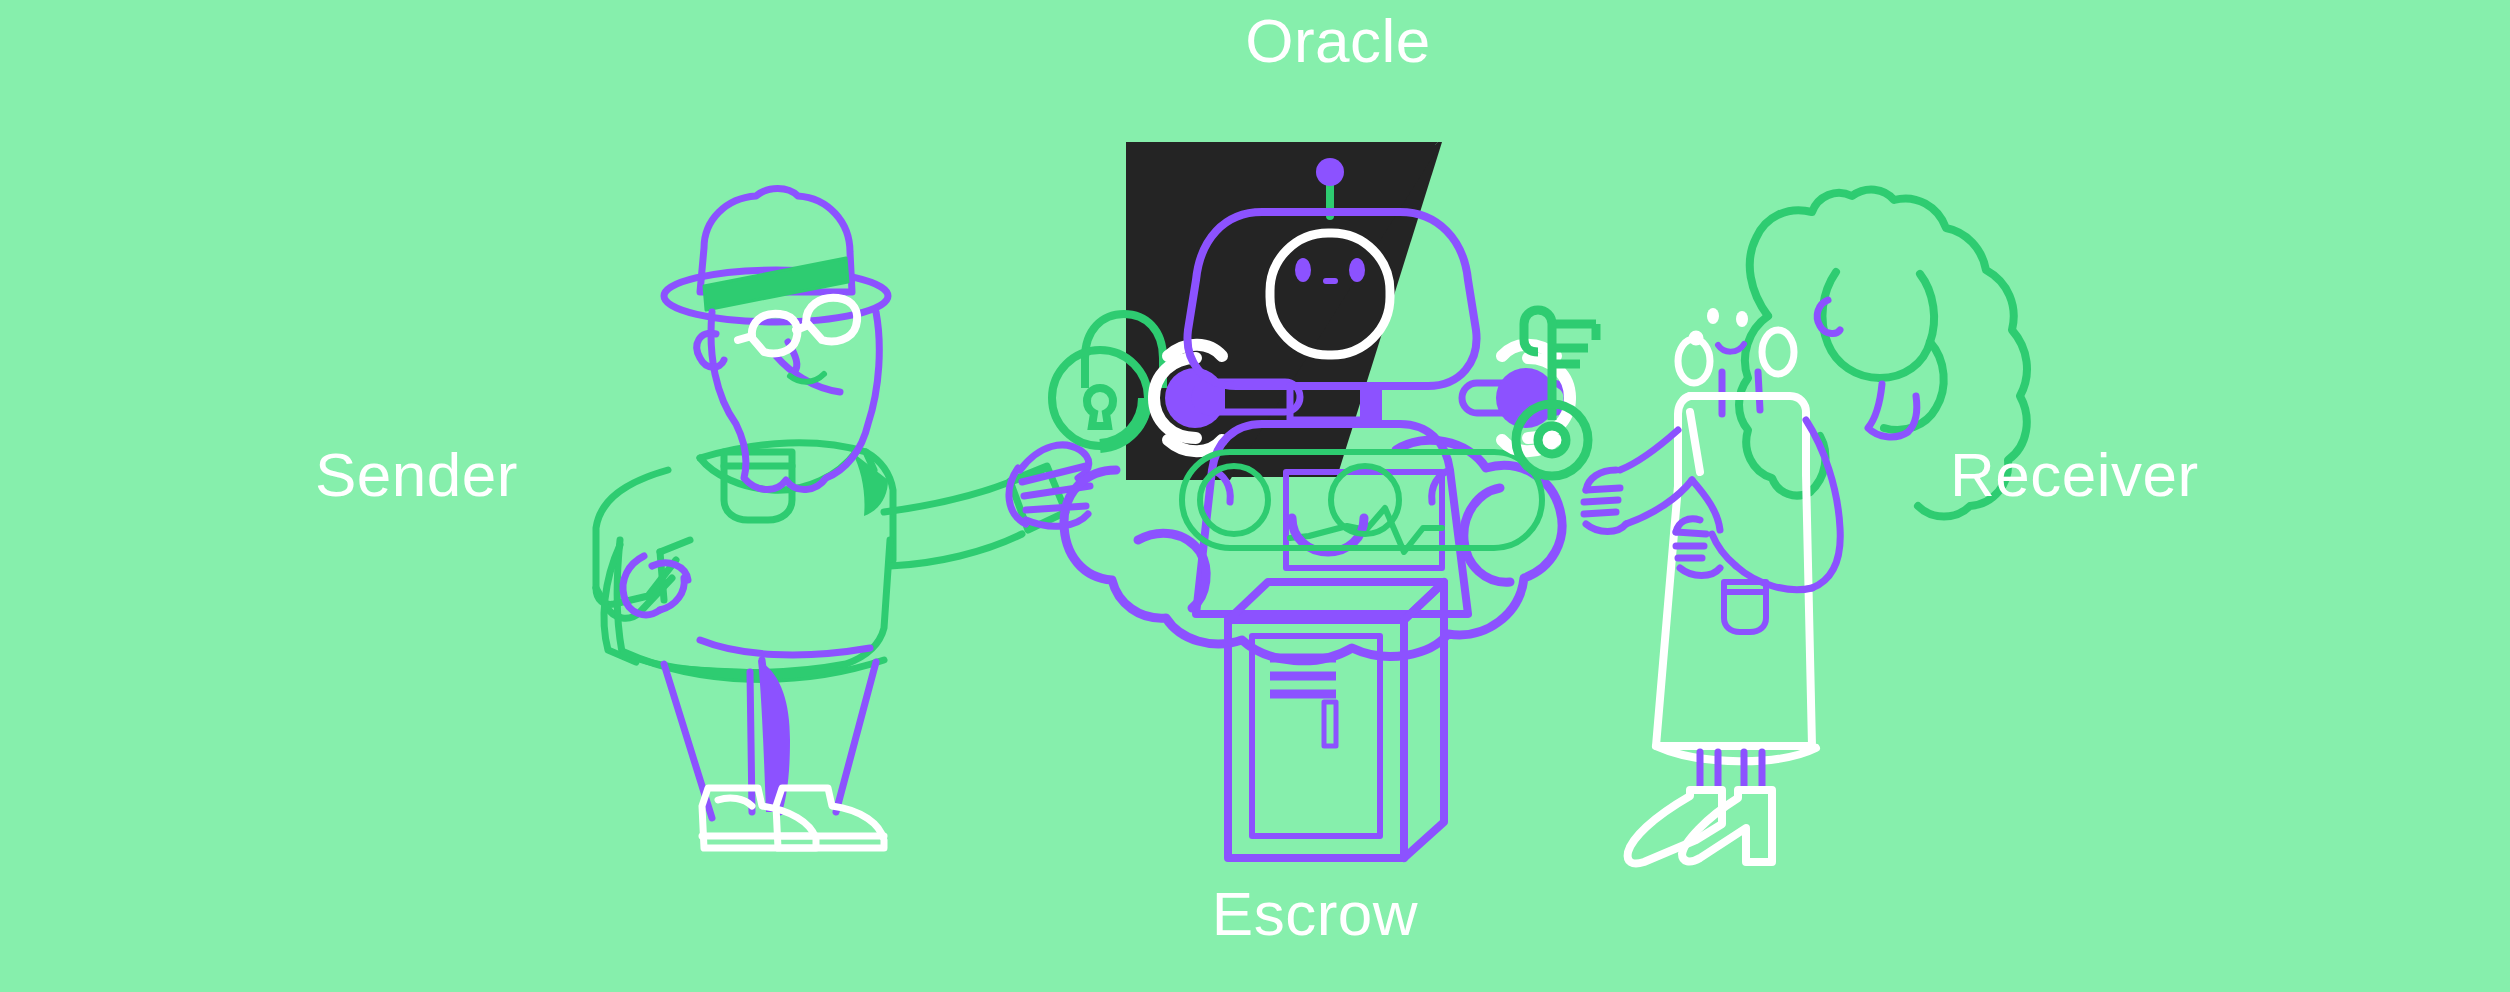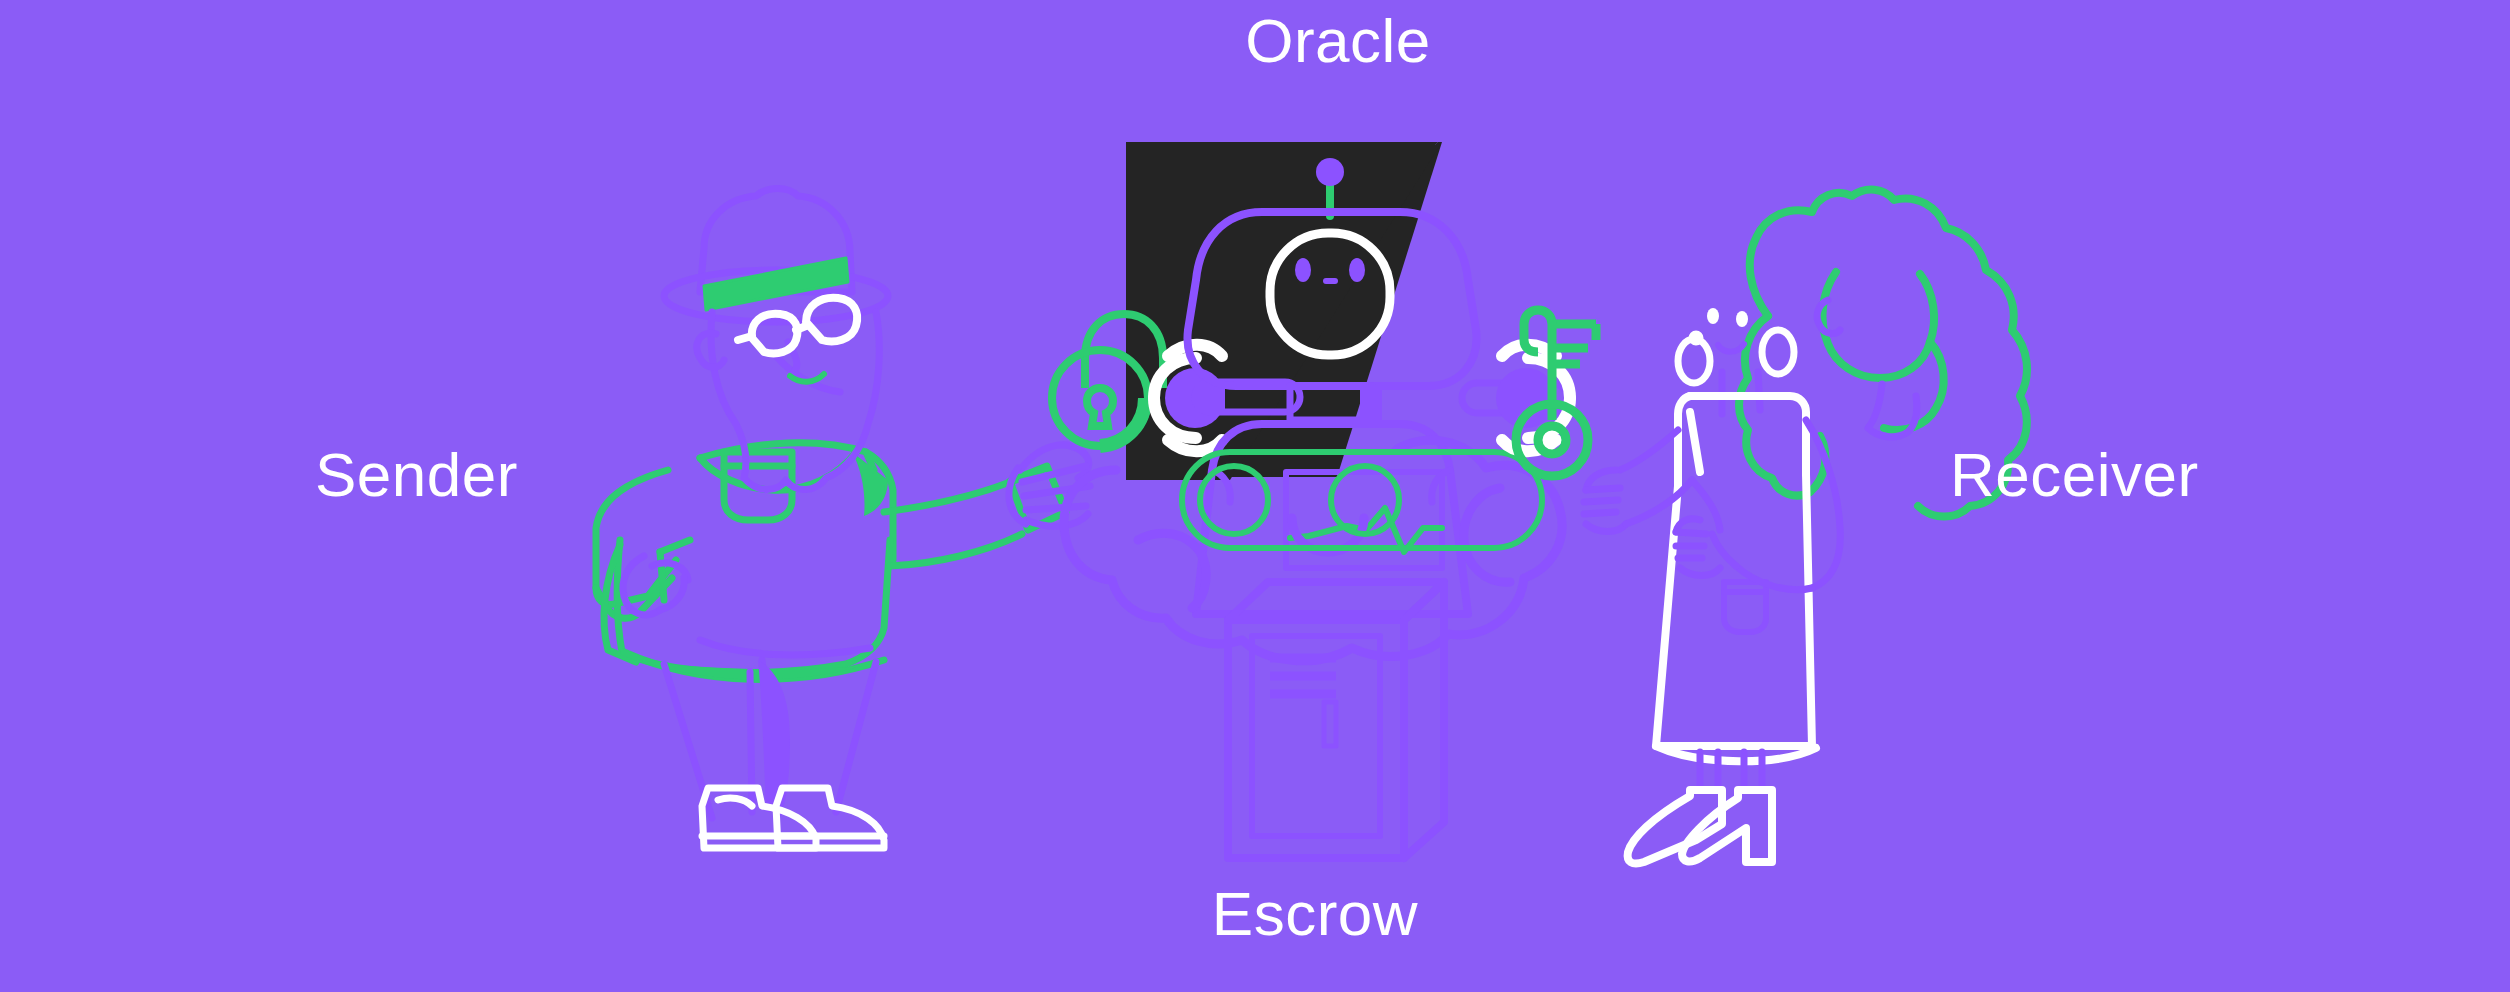--- a/index.html
+++ b/index.html
@@ -11,21 +11,21 @@
   body {
     width: 2510px;
     height: 992px;
     overflow: hidden;
     font-family: "Liberation Sans", sans-serif;
   }
   #scene {
     position: relative;
     width: 2510px;
     height: 992px;
-    background: #8b5cf6;
+    background: #86efac;
   }
   #scene svg {
     position: absolute;
     top: 0;
     left: 0;
     width: 2510px;
     height: 992px;
     display: block;
   }
   .lbl {

